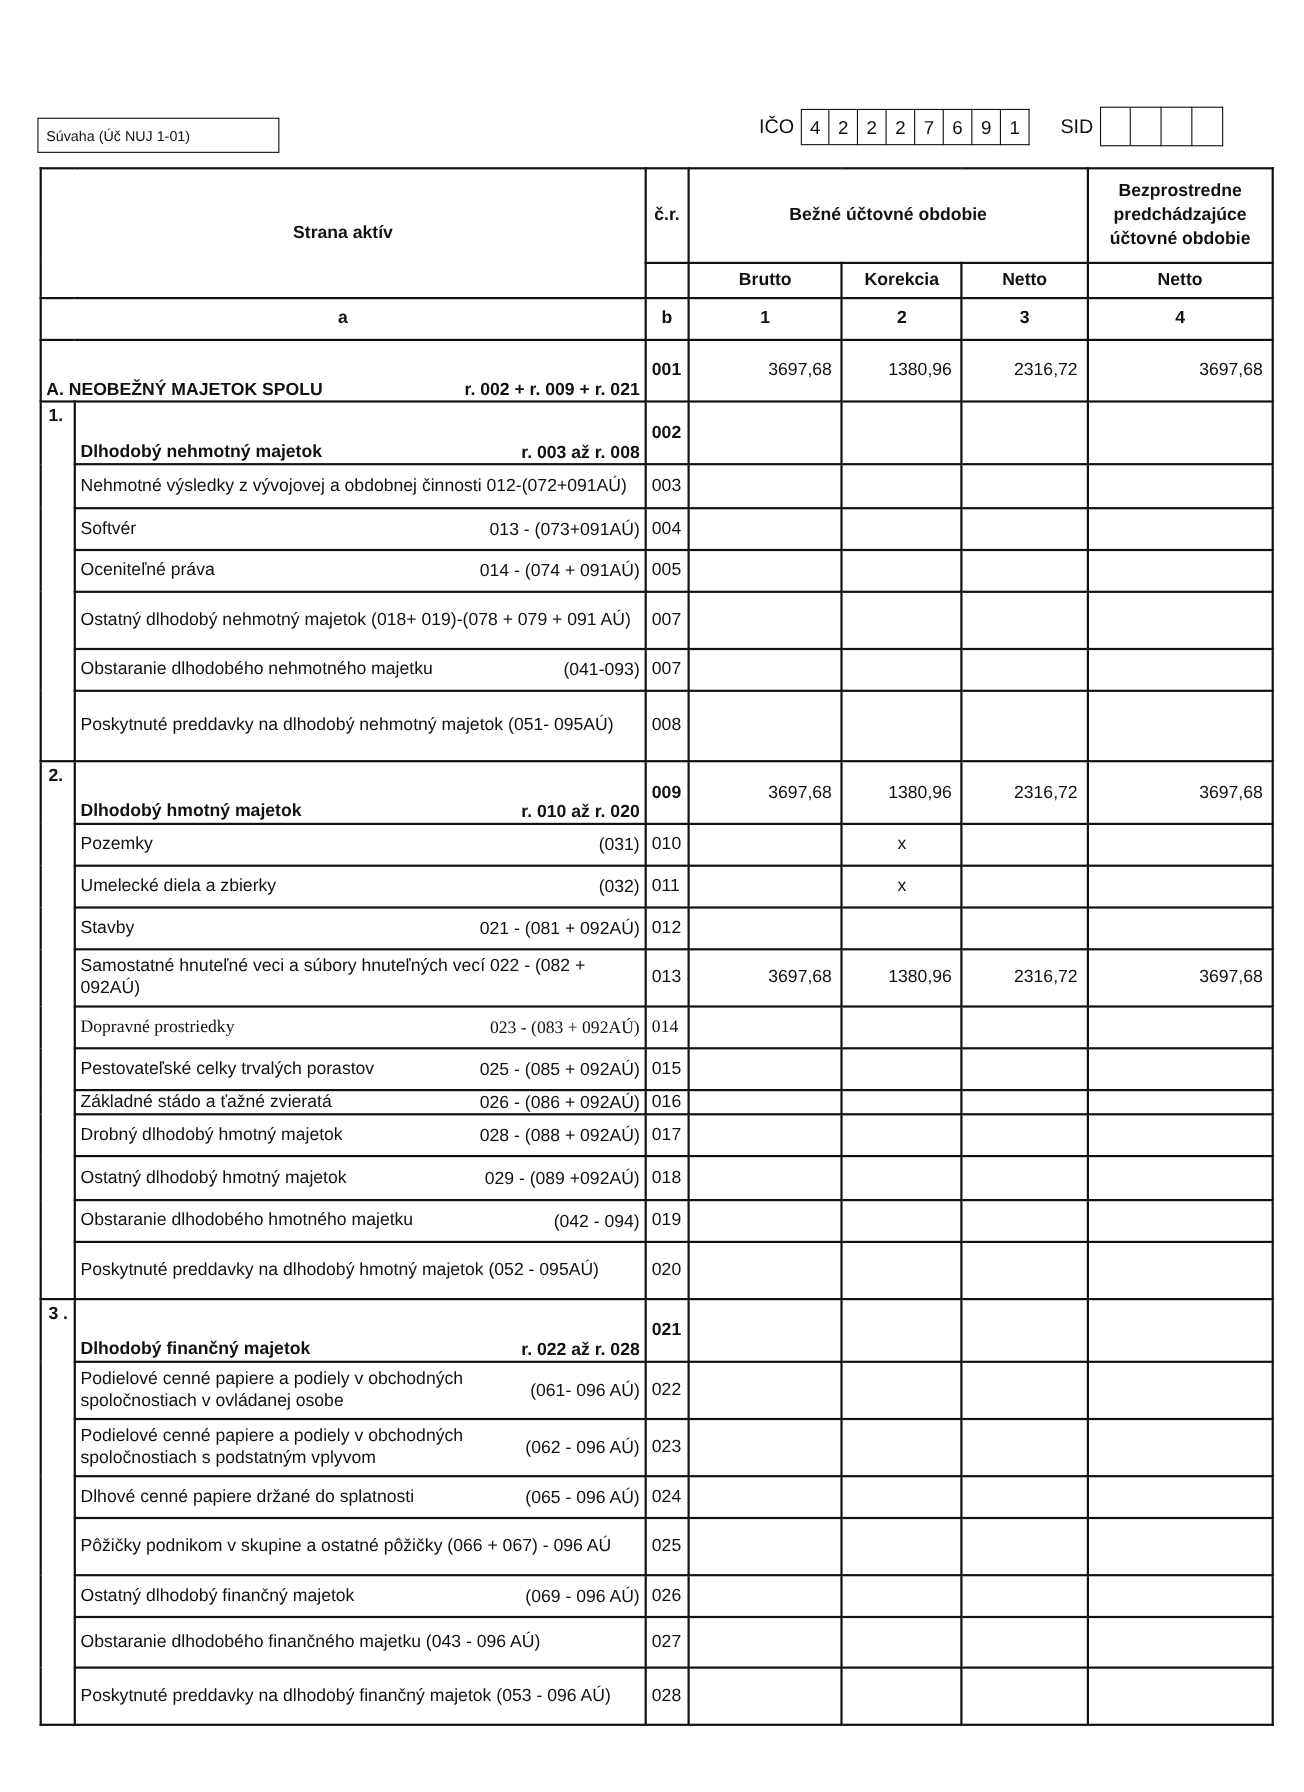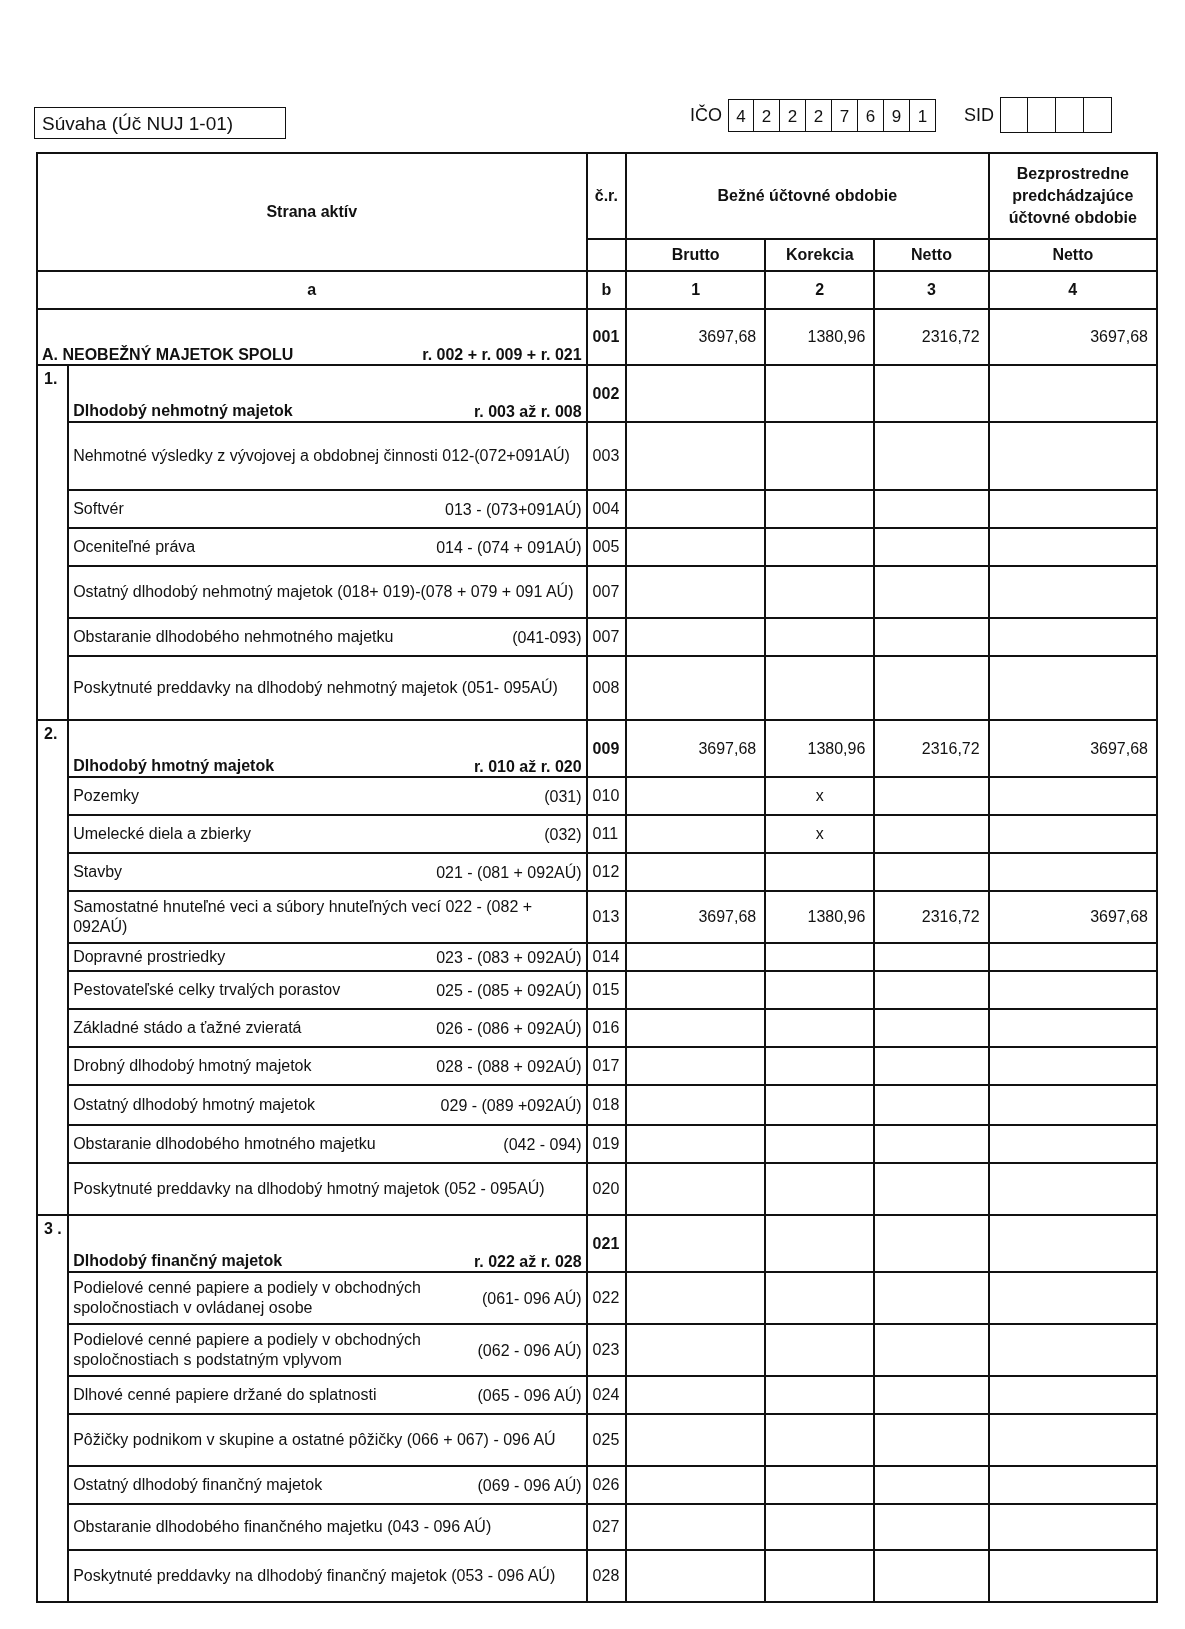--- a/index.html
+++ b/index.html
@@ -1,17 +1,17 @@
 <!DOCTYPE html>
 <html><head>
 <meta charset="utf-8">
 <style>
   html, body { margin: 0; padding: 0; background: #ffffff; }
   body { width: 1185px; height: 1629px; position: relative; font-family: "Liberation Sans", sans-serif; color: #111; overflow: hidden; }
-  .title-box { position: absolute; left: 34px; top: 107px; width: 252px; height: 32px; border: 1.5px solid #111; font-size: 19px; line-height: 32px; padding-left: 7px; box-sizing: border-box; }
+  .title-box { position: absolute; left: 34px; top: 107px; width: 220px; height: 32px; border: 1.5px solid #111; font-size: 13px; line-height: 32px; padding-left: 7px; box-sizing: border-box; }
   .ico-wrap { position: absolute; left: 690px; top: 97px; display: flex; align-items: center; font-size: 18px; justify-content: flex-end; }
   .ico-label { margin-right: 6px; }
   .digit-box { width: 26px; height: 33px; border: 1.5px solid #111; border-left: none; text-align: center; line-height: 33px; font-size: 17px; box-sizing: border-box; }
   .digit-box.first { border-left: 1.5px solid #111; }
   .sid-label { margin-left: 28px; margin-right: 6px; }
   .sid-box { width: 28px; height: 36px; border: 1.5px solid #111; border-left: none; box-sizing: border-box; }
   .sid-box.first { border-left: 1.5px solid #111; }
 
   table.sheet { position: absolute; left: 36px; top: 152px; width: 1122px; border-collapse: collapse; table-layout: fixed; font-size: 16px; }
   table.sheet td { border: 2px solid #111; padding: 0 4px; vertical-align: middle; }
@@ -99,21 +99,21 @@
             <span class="wrap2">Dlhodobý nehmotný majetok</span>
             <span class="code">r. 003 až r. 008</span>
           </div>
         </td>
         <td class="cr bold">002</td>
         <td class="num"></td>
         <td class="num"></td>
         <td class="num"></td>
         <td class="num"></td>
       </tr>
-      <tr style="height: 68px;">
+      <tr style="height: 40px;">
         <td>
           <div class="wrap2">Nehmotné výsledky z vývojovej a obdobnej činnosti 012-(072+091AÚ)</div>
         </td>
         <td class="cr">003</td>
         <td class="num"></td>
         <td class="num"></td>
         <td class="num"></td>
         <td class="num"></td>
       </tr>
       <tr style="height: 38px;">
@@ -231,21 +231,21 @@
       <tr style="height: 52px;">
         <td>
           <div class="wrap2">Samostatné hnuteľné veci a súbory hnuteľných vecí 022 - (082 + 092AÚ)</div>
         </td>
         <td class="cr">013</td>
         <td class="num">3697,68</td>
         <td class="num">1380,96</td>
         <td class="num">2316,72</td>
         <td class="num">3697,68</td>
       </tr>
-      <tr style="height: 28px;">
+      <tr style="height: 38px; font-family: Liberation Serif, serif;">
         <td>
           <div class="lbl">
             <span class="wrap2">Dopravné prostriedky</span>
             <span class="code">023 - (083 + 092AÚ)</span>
           </div>
         </td>
         <td class="cr">014</td>
         <td class="num"></td>
         <td class="num"></td>
         <td class="num"></td>
@@ -257,21 +257,21 @@
             <span class="wrap2">Pestovateľské celky trvalých porastov</span>
             <span class="code">025 - (085 + 092AÚ)</span>
           </div>
         </td>
         <td class="cr">015</td>
         <td class="num"></td>
         <td class="num"></td>
         <td class="num"></td>
         <td class="num"></td>
       </tr>
-      <tr style="height: 38px;">
+      <tr style="height: 22px;">
         <td>
           <div class="lbl">
             <span class="wrap2">Základné stádo a ťažné zvieratá</span>
             <span class="code">026 - (086 + 092AÚ)</span>
           </div>
         </td>
         <td class="cr">016</td>
         <td class="num"></td>
         <td class="num"></td>
         <td class="num"></td>

